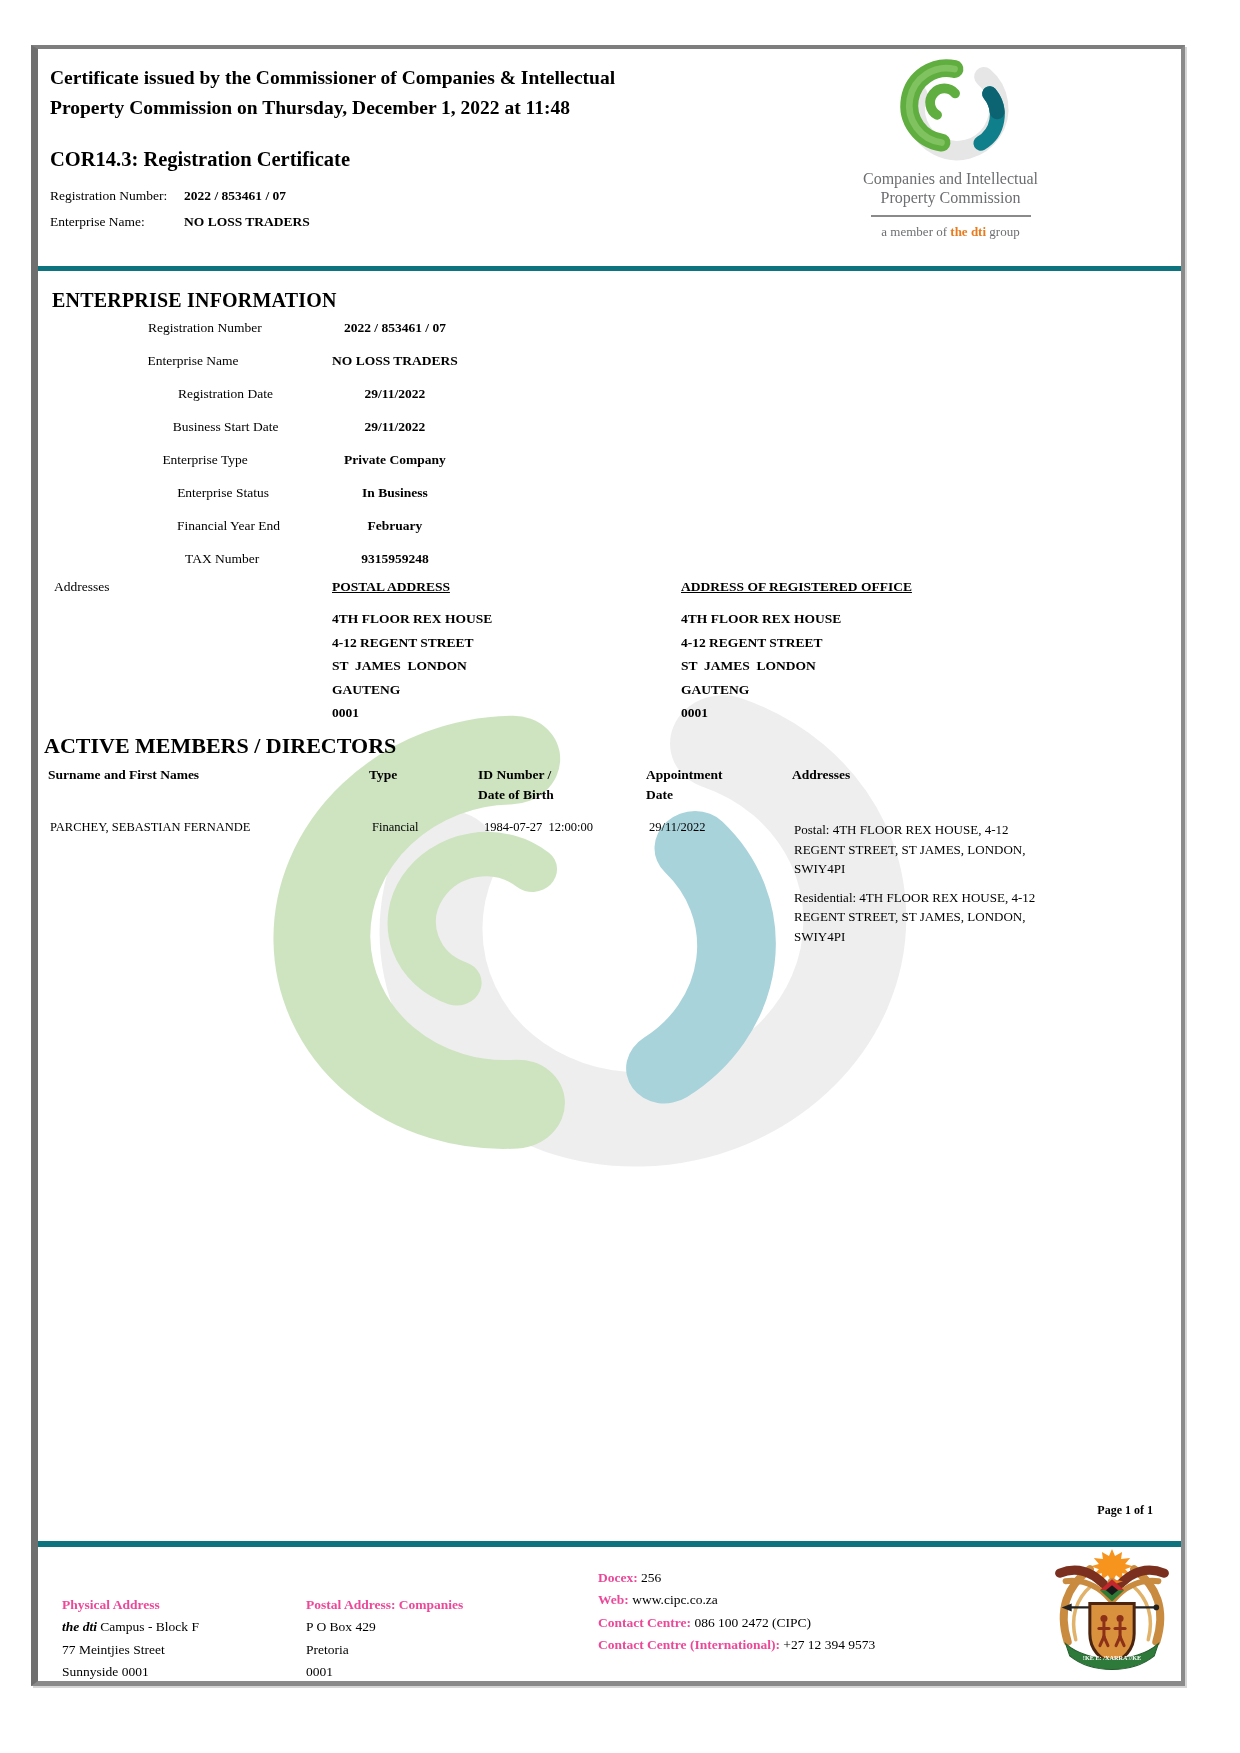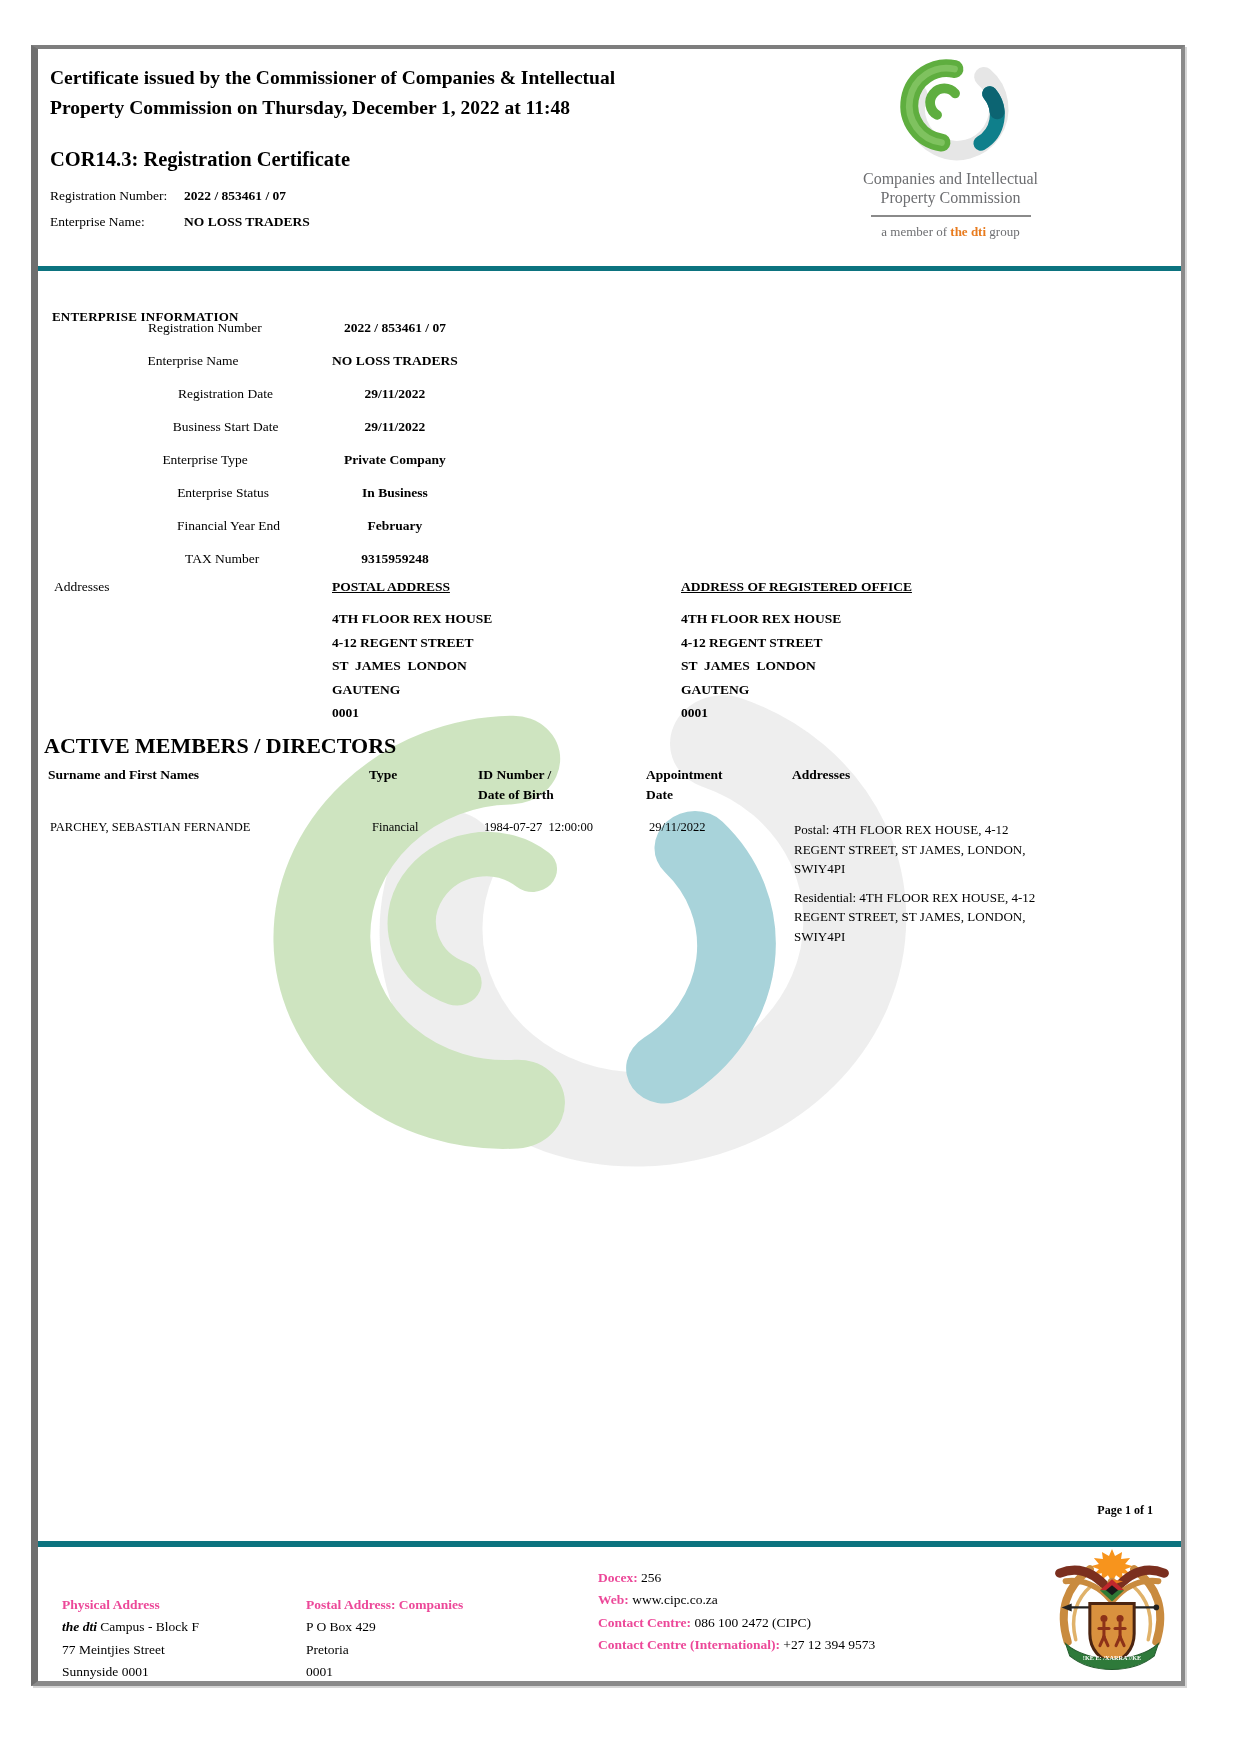--- a/index.html
+++ b/index.html
@@ -29,21 +29,21 @@
   .member-brand{color:#e87b1e;font-weight:bold;}
   .cor-title{left:12px;top:99px;font-size:20.5px;font-weight:bold;}
   .meta{left:12px;top:139px;font-size:13.5px;}
   .meta-row{margin-bottom:10px;}
   .meta-label{display:inline-block;width:134px;}
   .meta-value{font-weight:bold;}
   .rule{left:0;right:0;height:5px;background:#0c737f;}
   .rule-top{top:217px;}
   .rule-bottom{top:1492px;height:6px;}
   
-  .ent-heading{left:14px;top:240px;font-size:13px;font-weight:bold;letter-spacing:.2px;margin-top:20px;}
+  .ent-heading{left:14px;top:240px;font-size:20px;font-weight:bold;letter-spacing:.2px;}
   .ent-rows{left:16px;top:271px;font-size:13.5px;text-align:center;}
   .info-row{height:33px;}
   .info-label{display:inline-block;width:278px;vertical-align:top;}
   .info-value{font-weight:bold;}
   .addr-block{left:16px;top:530px;font-size:13.5px;}
   .addr-label{display:inline-block;width:278px;vertical-align:top;}
   .addr-col{display:inline-block;vertical-align:top;width:349px;}
   .addr-col.last{width:330px;}
   .addr-heading{font-weight:bold;text-decoration:underline;}
   .addr-lines{margin-top:12px;}

